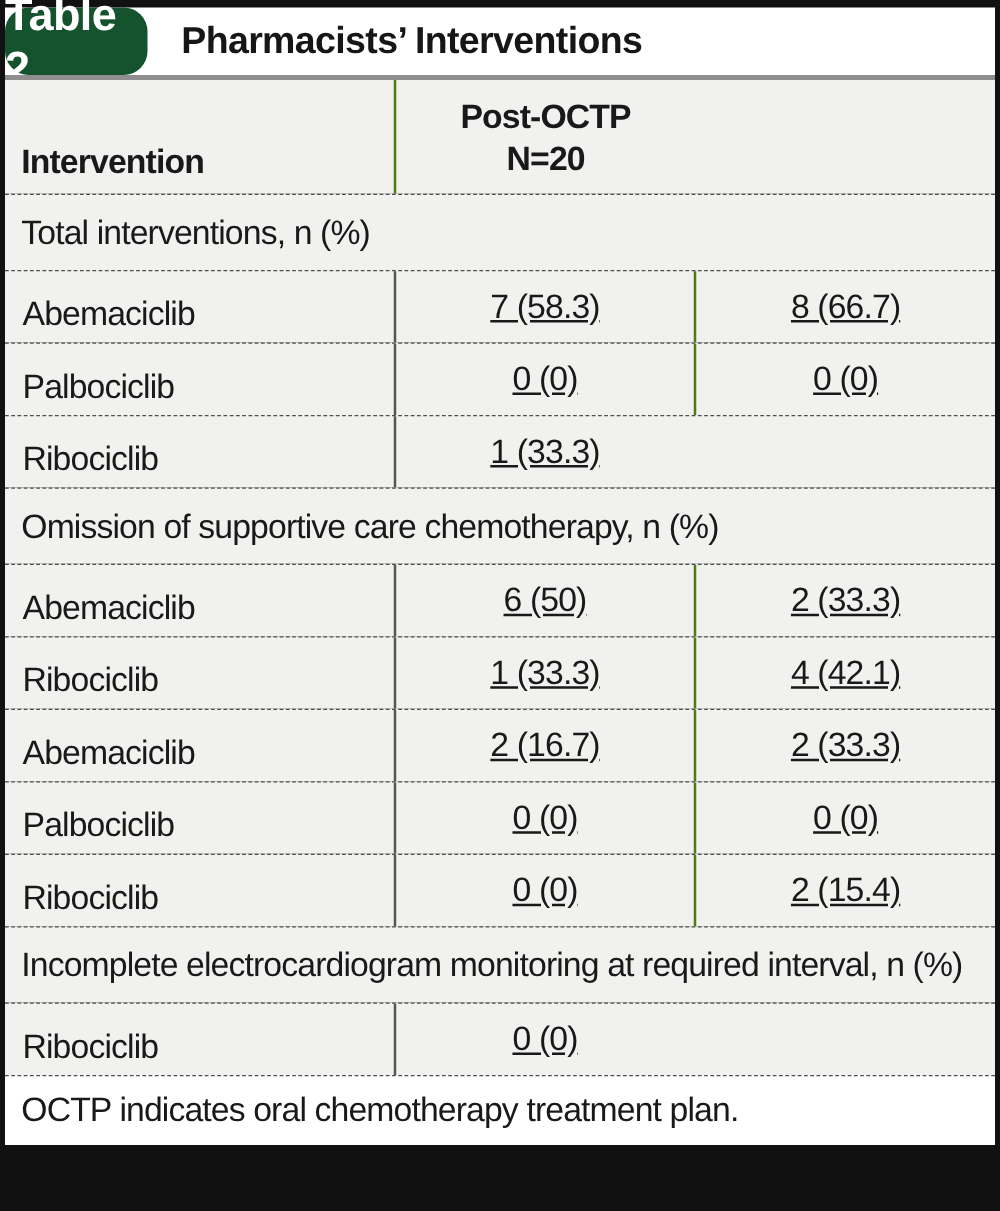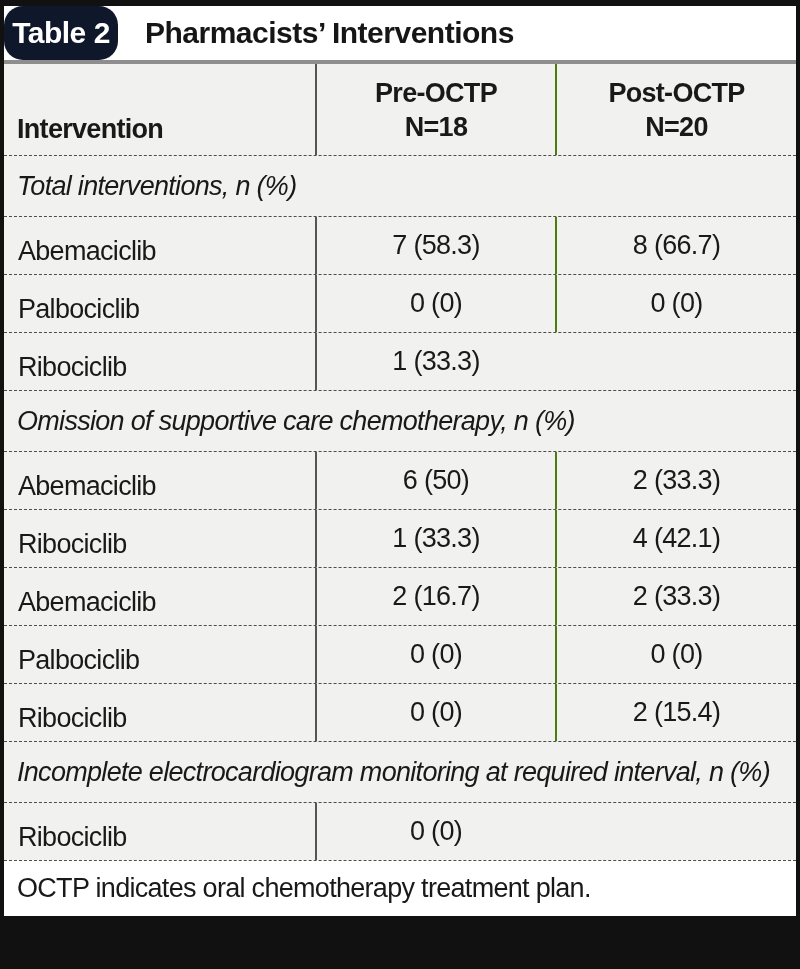--- a/index.html
+++ b/index.html
@@ -25,24 +25,24 @@
   
   .title-bar {
     height: 54px;
     background: #ffffff;
     display: flex;
     align-items: stretch;
     flex: 0 0 auto;
   }
   .title-badge {
     width: 114px;
-    background: #0f172a;
+    background: #14532d;
     color: #ffffff;
     font-weight: bold;
-    font-size: 30px;
+    font-size: 36px;
     letter-spacing: -0.5px;
     display: flex;
     align-items: center;
     justify-content: center;
     flex: 0 0 auto;
     border-radius: 19px;
   }
   .title-text {
     color: #161616;
     font-weight: bold;
@@ -68,41 +68,41 @@
   }
   .row + .row { border-top: 1px dashed #4d4d4d; }
   .cell { box-sizing: border-box; }
   .c1 { width: 311px; margin-top: 12px; }
   .c2 { width: 240px; border-left: 2px solid #555555; }
   .c3 { width: 241px; border-left: 2px solid #4d7c0f; }
   .num {
     display: flex;
     align-items: center;
     justify-content: center;
+    text-decoration: underline;
   }
   
   .head-row { height: 91px; font-weight: bold; }
   .head-row .c1 {
     display: flex;
     align-items: flex-end;
     padding: 0 0 10px 13px;
   }
   .head-col {
     display: flex;
     flex-direction: column;
     align-items: center;
     justify-content: center;
     line-height: 34px;
   }
   
   .section-row {
     height: 60px;
     align-items: center;
     padding-left: 13px;
-    font-style: italic;
   }
   
   .data-row { height: 57px; }
   .data-row .c1 {
     display: flex;
     align-items: center;
     padding-left: 14px;
   }
   
   .foot-row {
@@ -118,24 +118,20 @@
 <div class="table-frame">
 
   <div class="title-bar">
     <div class="title-badge">Table 2</div>
     <div class="title-text">Pharmacists’ Interventions</div>
   </div>
   <div class="title-rule"></div>
 
   <div class="row head-row">
     <div class="cell c1">Intervention</div>
-    <div class="cell c2 head-col">
-      <div>Pre-OCTP</div>
-      <div>N=18</div>
-    </div>
     <div class="cell c3 head-col">
       <div>Post-OCTP</div>
       <div>N=20</div>
     </div>
   </div>
 
   <div class="row section-row">Total interventions, n (%)</div>
   <div class="row data-row">
     <div class="cell c1">Abemaciclib</div>
     <div class="cell c2 num">7 (58.3)</div>

